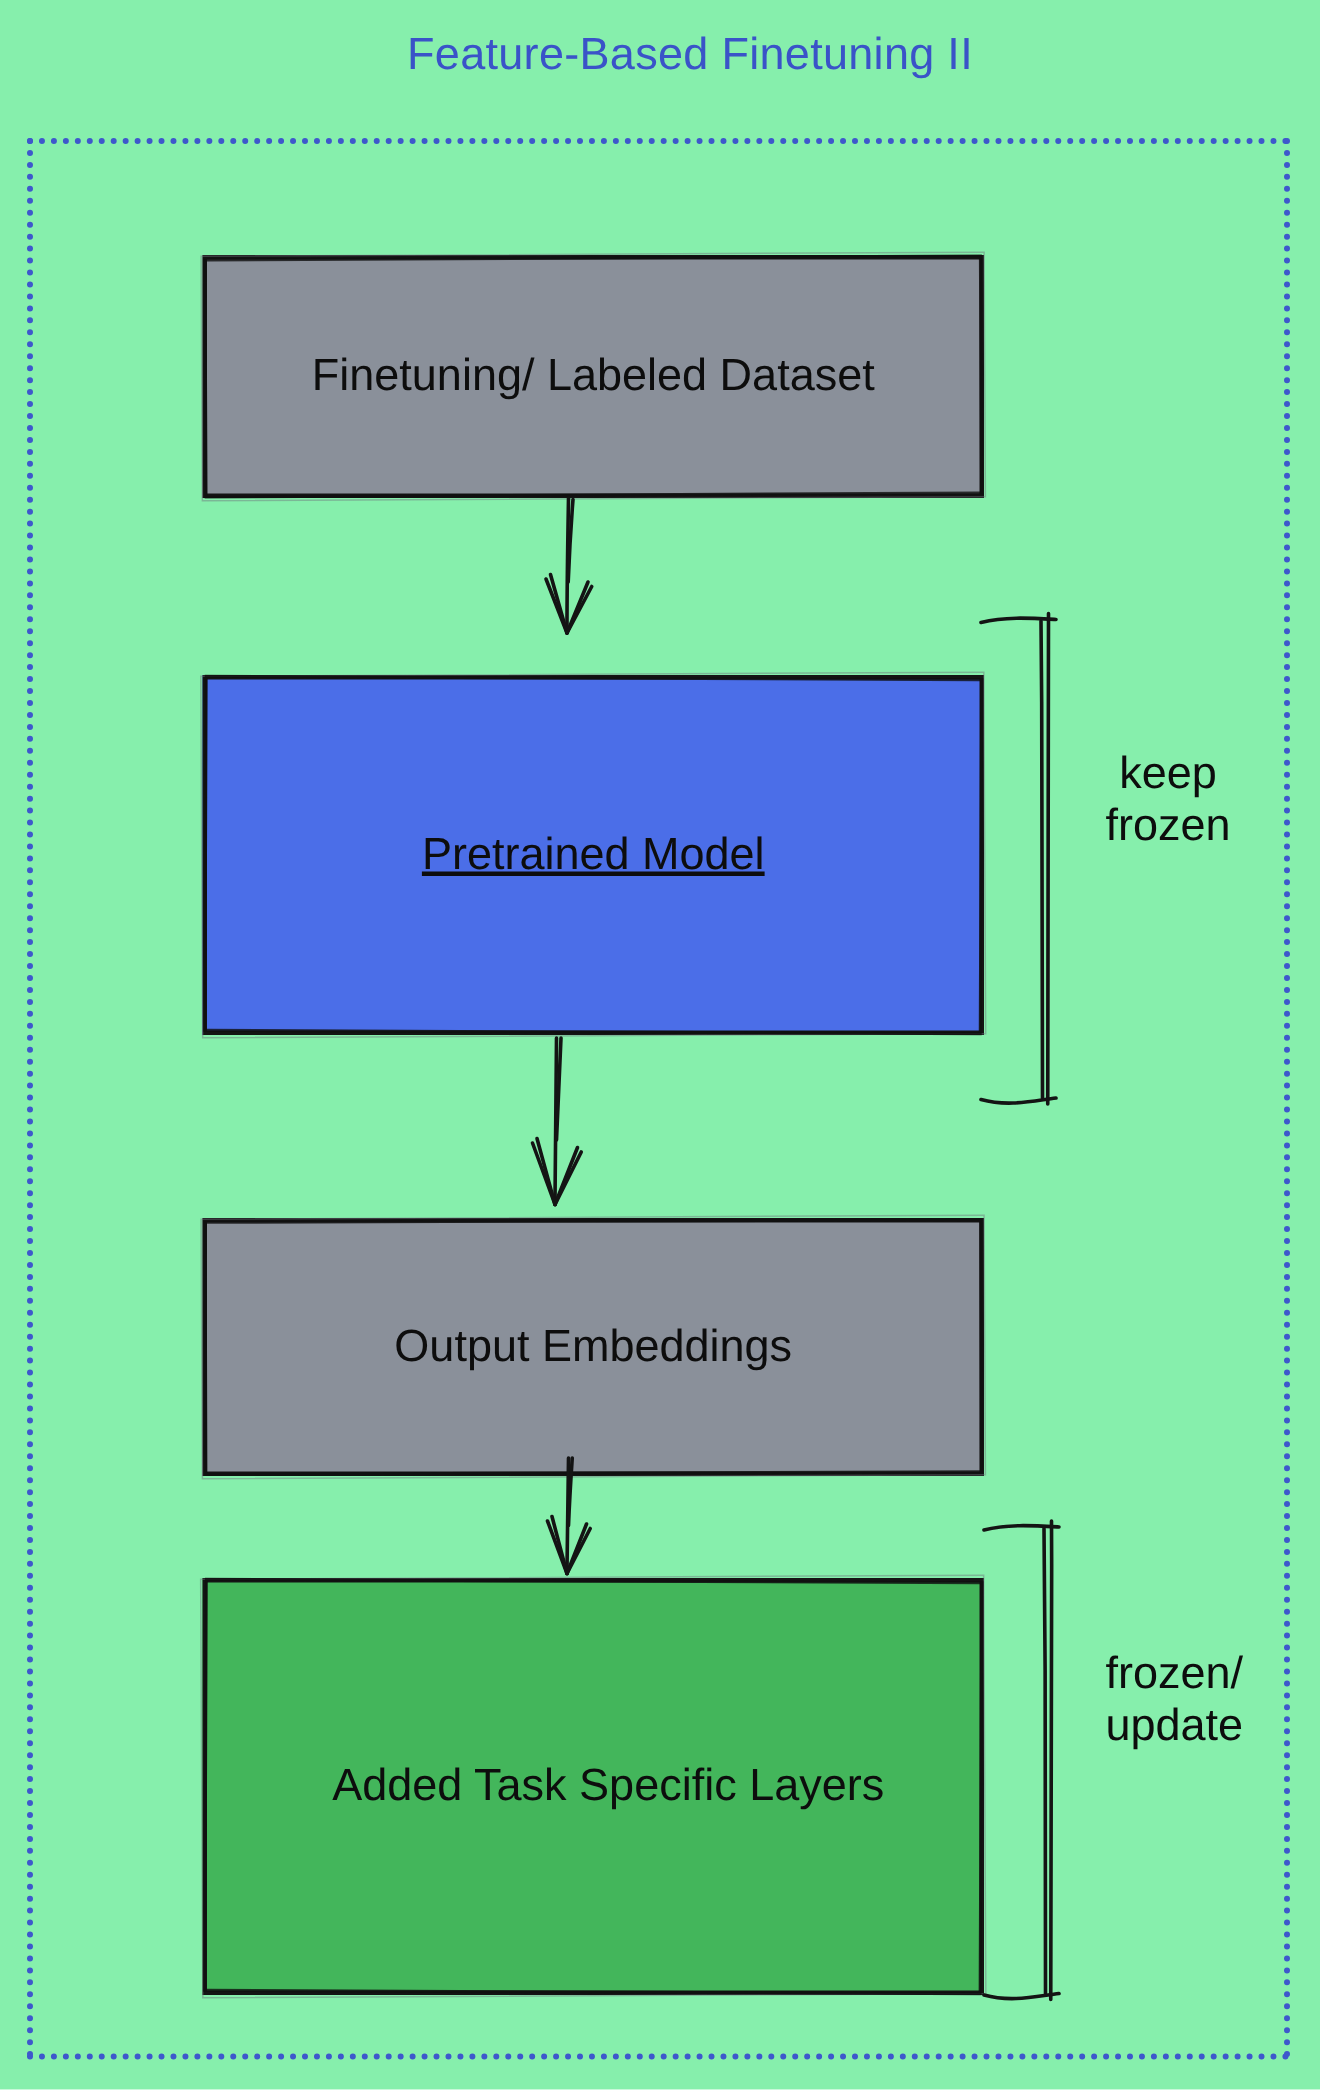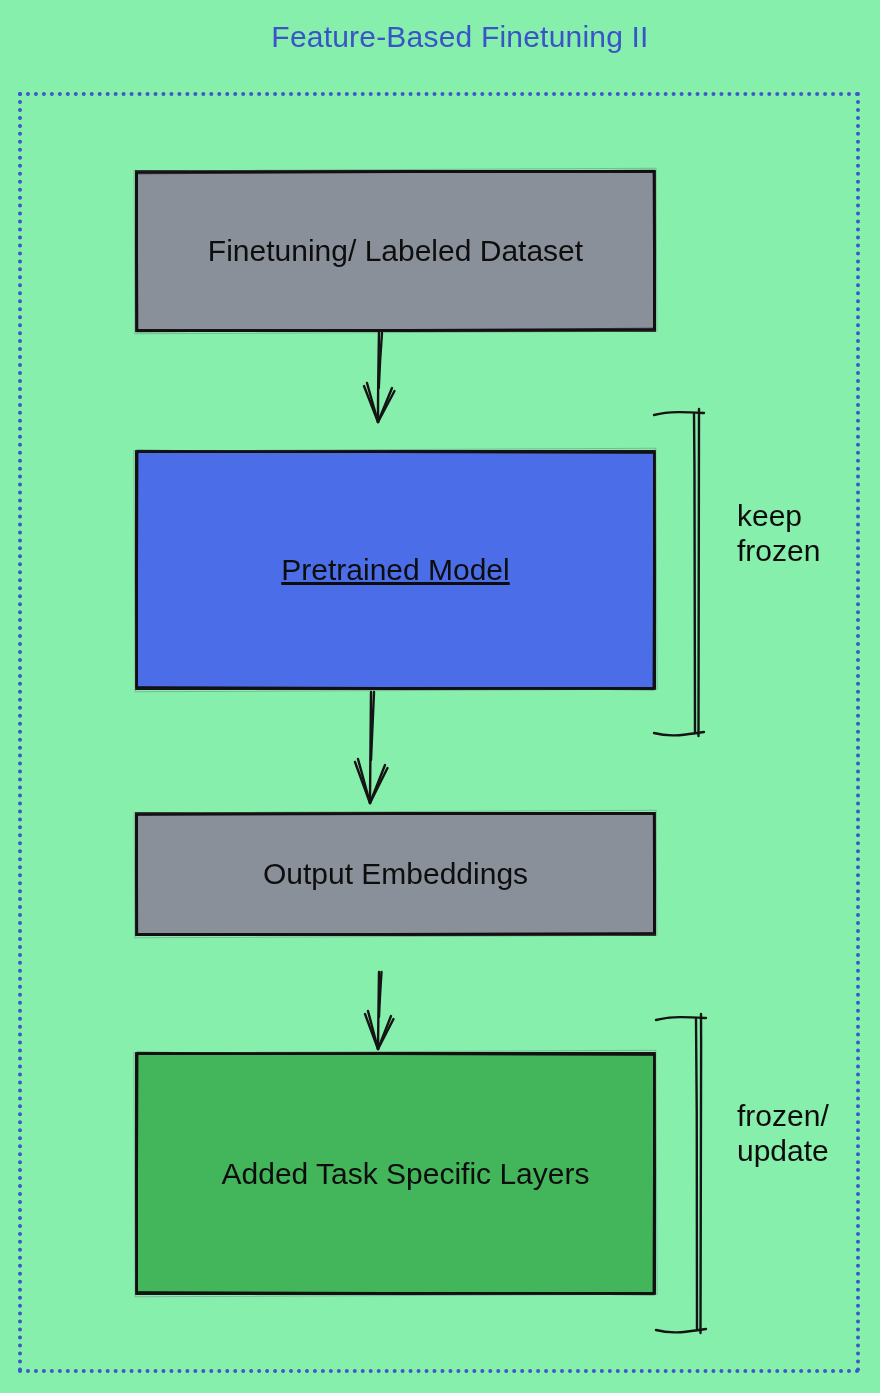--- a/index.html
+++ b/index.html
@@ -36,33 +36,34 @@
   }
   .box::before{
     content:"";position:absolute;inset:-4px;
     border:1px solid rgba(110,115,125,.45);
     transform:rotate(-.3deg);
     pointer-events:none;
   }
   .box-1{top:170px;height:162px;}
   .box-1::after{transform:rotate(-.3deg);}
   .box-2{top:450px;height:240px;}
-  .box-3{top:812px;height:124px;}
+  .box-3{top:812px;height:172px;}
   .box-3::after{transform:rotate(-.2deg);}
-  .box-4{top:1052px;height:243px;padding-left:20px;}
+  .box-4{top:1052px;height:278px;padding-left:20px;}
   .arrow-svg,.bracket-svg{position:absolute;overflow:visible;}
   .arrow-1{left:348px;top:330px;}
   .arrow-2{left:340px;top:690px;}
   .arrow-3{left:348px;top:972px;}
   .bracket-1{left:648px;top:402px;}
   .bracket-2{left:648px;top:1008px;}
   .side-label{
     position:absolute;
     font-size:30px;color:#0d0d0d;line-height:35px;
     white-space:pre-line;
+    text-align:center;
   }
   .side-label-1{left:737px;top:498px;}
   .side-label-2{left:737px;top:1098px;}
   .ink{stroke:#141414;stroke-width:2.4;fill:none;stroke-linecap:round;}
 </style>
 </head>
 <body>
 
 <div class="canvas">
 

